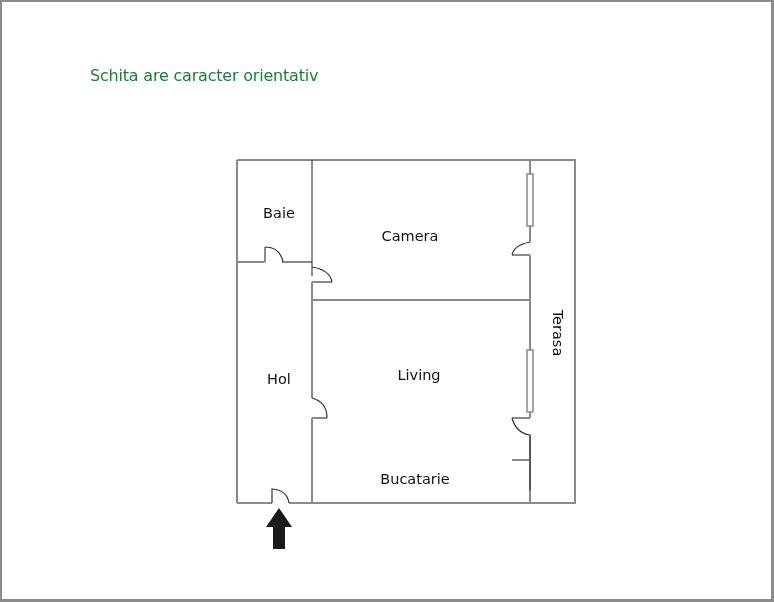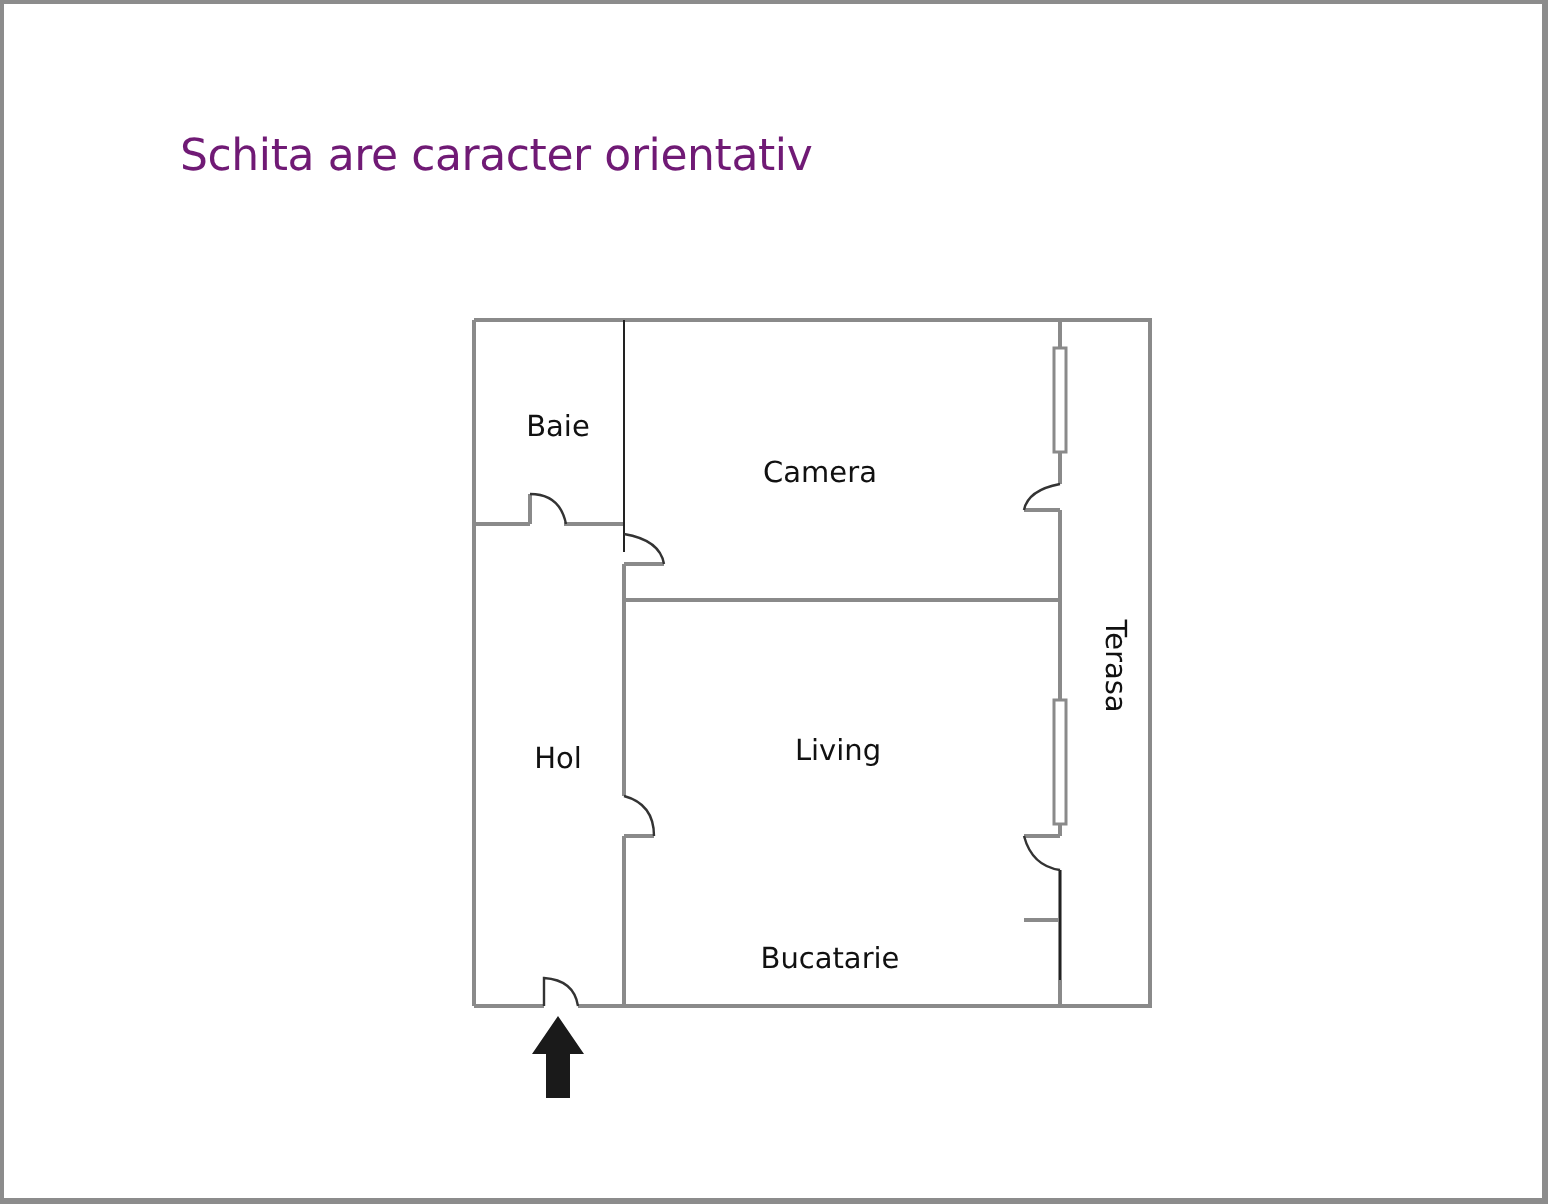--- a/index.html
+++ b/index.html
@@ -9,21 +9,21 @@
       box-sizing: border-box;
       border-top: 2px solid #8c8c8c;
       border-left: 2px solid #8c8c8c;
       border-right: 3px solid #8c8c8c;
       border-bottom: 3px solid #8c8c8c;
       background: #ffffff;
     }
     .title {
       position: absolute; left: 90px; top: 66px;
       font-family: "DejaVu Sans", sans-serif;
-      font-size: 22px; color: #701a75; letter-spacing: -0.2px;
+      font-size: 16px; color: #15803d; letter-spacing: -0.2px;
       white-space: nowrap;
     }
     svg.plan { position: absolute; left: 0; top: 0; }
     .label {
       font-family: "DejaVu Sans", sans-serif;
       font-size: 14.5px; fill: #111111;
     }
   </style>
 </head>
 <body>

